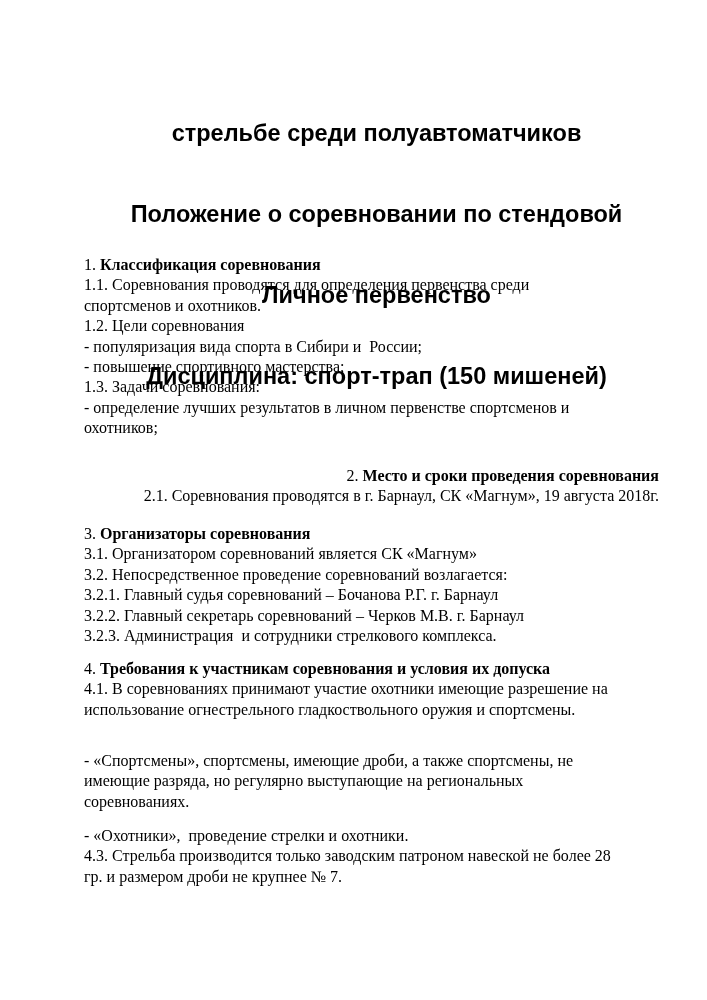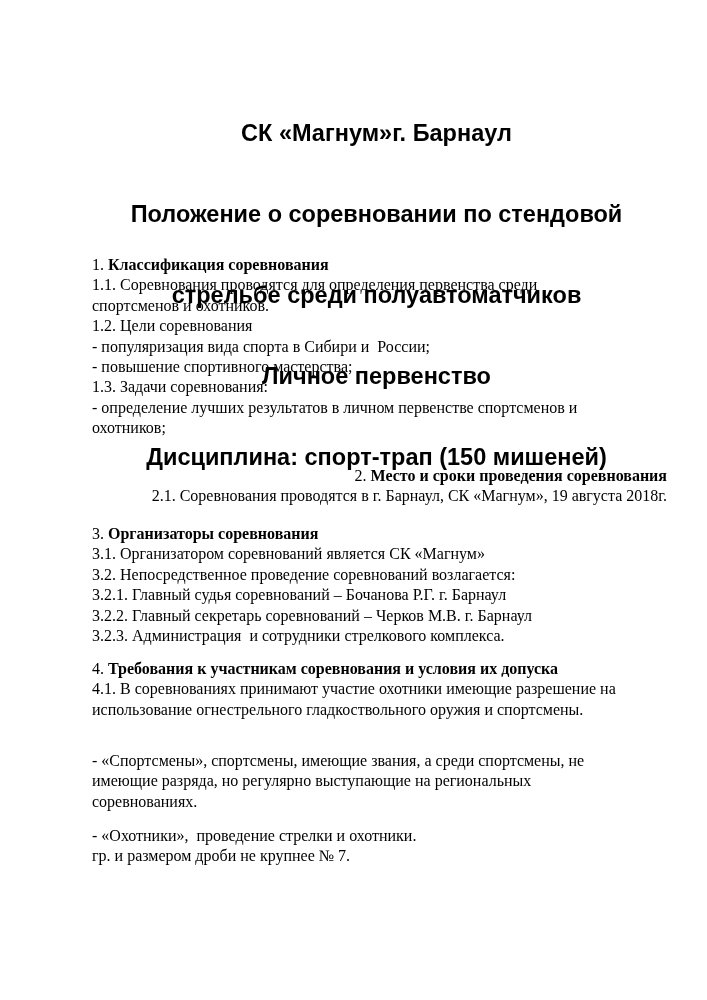--- a/index.html
+++ b/index.html
@@ -23,48 +23,47 @@
     width: 557px;
     text-align: center;
     font-family: "Liberation Sans", sans-serif;
     font-weight: 700;
     font-size: 23.5px;
     line-height: 27px;
     white-space: pre;
   }
   .sec {
     position: absolute;
-    left: 92px;
+    left: 84px;
     width: 575px;
     font-family: "Liberation Serif", serif;
     font-size: 16px;
     line-height: 20.4px;
     white-space: pre;
   }
   .sec .line b { font-weight: 700; }
   #sec0 { top: 255px; }
   #sec1 { top: 466px; text-align: right; }
   #sec2 { top: 524px; }
   #sec3 { top: 659px; }
   #sec4 { top: 751px; }
   #sec5 { top: 826px; }
 </style>
 </head>
 <body>
 
 <div class="page">
 
   <div class="title-block">
-    <div class="title-line">СК «Магнум»г. Барнаул</div>
+    <div class="title-line">стрельбе среди полуавтоматчиков</div>
     <div class="title-line">Положение о соревновании по стендовой</div>
-    <div class="title-line">стрельбе среди полуавтоматчиков</div>
     <div class="title-line">Личное первенство</div>
     <div class="title-line">Дисциплина: спорт-трап (150 мишеней)</div>
   </div>
 
   <div class="sec" id="sec0"><div class="line"><span>1. </span><b>Классификация соревнования</b></div><div class="line">1.1. Соревнования проводятся для определения первенства среди</div><div class="line">спортсменов и охотников.</div><div class="line">1.2. Цели соревнования</div><div class="line">- популяризация вида спорта в Сибири и  России;</div><div class="line">- повышение спортивного мастерства;</div><div class="line">1.3. Задачи соревнования:</div><div class="line">- определение лучших результатов в личном первенстве спортсменов и</div><div class="line">охотников;</div></div>
   <div class="sec" id="sec1"><div class="line"><span>2. </span><b>Место и сроки проведения соревнования</b></div><div class="line">2.1. Соревнования проводятся в г. Барнаул, СК «Магнум», 19 августа 2018г.</div></div>
   <div class="sec" id="sec2"><div class="line"><span>3. </span><b>Организаторы соревнования</b></div><div class="line">3.1. Организатором соревнований является СК «Магнум»</div><div class="line">3.2. Непосредственное проведение соревнований возлагается:</div><div class="line">3.2.1. Главный судья соревнований – Бочанова Р.Г. г. Барнаул</div><div class="line">3.2.2. Главный секретарь соревнований – Черков М.В. г. Барнаул</div><div class="line">3.2.3. Администрация  и сотрудники стрелкового комплекса.</div></div>
   <div class="sec" id="sec3"><div class="line"><span>4. </span><b>Требования к участникам соревнования и условия их допуска</b></div><div class="line">4.1. В соревнованиях принимают участие охотники имеющие разрешение на</div><div class="line">использование огнестрельного гладкоствольного оружия и спортсмены.</div></div>
-  <div class="sec" id="sec4"><div class="line">- «Спортсмены», спортсмены, имеющие звания, а среди спортсмены, не</div><div class="line">имеющие разряда, но регулярно выступающие на региональных</div><div class="line">соревнованиях.</div></div>
-  <div class="sec" id="sec5"><div class="line">- «Охотники»,  проведение стрелки и охотники.</div><div class="line">гр. и размером дроби не крупнее № 7.</div></div>
+  <div class="sec" id="sec4"><div class="line">- «Спортсмены», спортсмены, имеющие дроби, а также спортсмены, не</div><div class="line">имеющие разряда, но регулярно выступающие на региональных</div><div class="line">соревнованиях.</div></div>
+  <div class="sec" id="sec5"><div class="line">- «Охотники»,  проведение стрелки и охотники.</div><div class="line">4.3. Стрельба производится только заводским патроном навеской не более 28</div><div class="line">гр. и размером дроби не крупнее № 7.</div></div>
 
 </div>
 
 </body></html>

